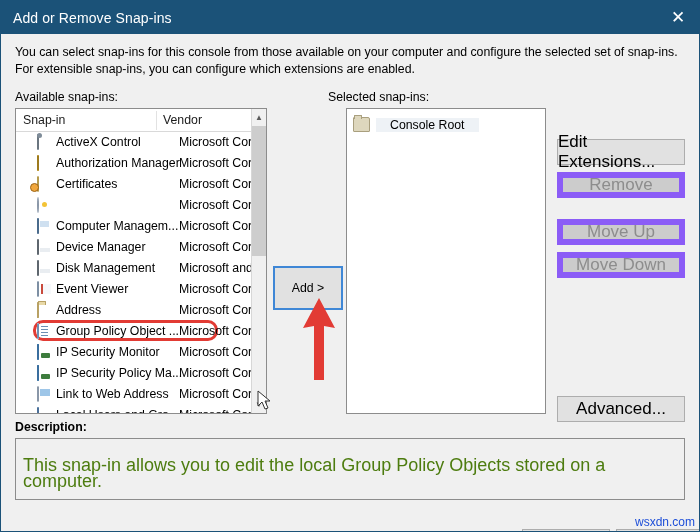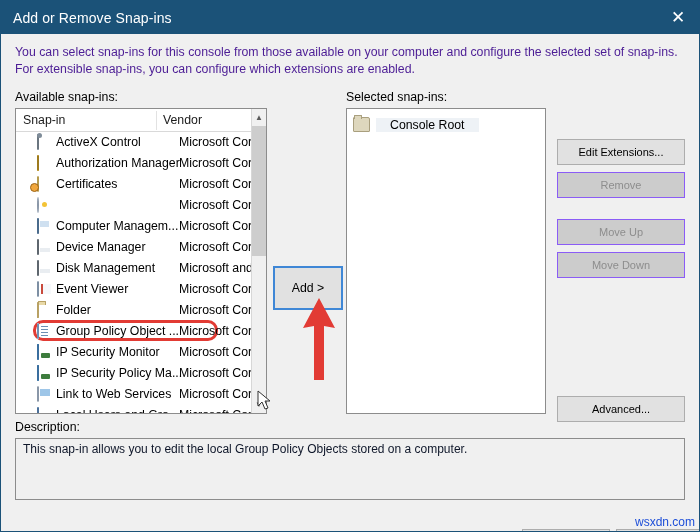--- a/index.html
+++ b/index.html
@@ -64,31 +64,31 @@
     height: 497px;
     background: #f0f0f0;
   }
 
   .intro {
     position: absolute;
     left: 14px; top: 10px;
     width: 668px;
     font-size: 12.3px;
     line-height: 17px;
-    color: #4c1d95;
+    color: #000000;
   }
 
   .label-available {
     position: absolute;
     left: 14px; top: 56px;
     font-size: 12.3px;
   }
   .label-selected {
     position: absolute;
-    left: 345px; top: 56px;
+    left: 327px; top: 56px;
     font-size: 12.3px;
   }
 
   
   .avail-box {
     position: absolute;
     left: 14px; top: 74px;
     width: 252px;
     height: 306px;
     background: #ffffff;
@@ -305,60 +305,61 @@
   }
 
   
   .rbtn {
     position: absolute;
     left: 556px;
     width: 128px;
     height: 26px;
     box-sizing: border-box;
     display: flex; align-items: center; justify-content: center;
-    font-size: 11px;
+    font-size: 17px;
     cursor: default;
   }
   .rbtn.enabled {
     background: #e1e1e1;
     border: 1px solid #adadad;
     color: #000;
   }
   .rbtn.disabled {
     background: #cccccc;
-    border: 1px solid #8b5cf6;
+    border: 6px solid #8b5cf6;
     color: #8d8d8d;
   }
   .b-edit  { top: 105px; }
   .b-rem   { top: 138px; }
   .b-up    { top: 185px; }
   .b-down  { top: 218px; }
   .b-adv   { top: 362px; }
 
   
   .label-desc {
     position: absolute;
     left: 14px; top: 386px;
     font-size: 12.3px;
+    font-weight: bold;
   }
   .desc-box {
     position: absolute;
     left: 14px; top: 404px;
     width: 670px; height: 62px;
     background: #f0f0f0;
     border: 1px solid #8c8c8c;
     box-sizing: border-box;
   }
   .desc-text {
     position: absolute;
-    left: 7px; top: 2px;
+    left: 7px; top: 18px;
     width: 650px;
-    font-size: 12px;
+    font-size: 18px;
     line-height: 16px;
-    color: #0f172a;
+    color: #4d7c0f;
   }
 
   
   .footer-btn {
     position: absolute;
     top: 495px;
     width: 88px; height: 26px;
     background: #e1e1e1;
     border: 1px solid #adadad;
     box-sizing: border-box;
@@ -443,42 +444,42 @@
           <span class="nm">Disk Management</span>
           <span class="vd">Microsoft and ...</span>
         </div>
         <div class="row">
           <span class="ic"><span class="ic-box ic-event"></span></span>
           <span class="nm">Event Viewer</span>
           <span class="vd">Microsoft Corp...</span>
         </div>
         <div class="row">
           <span class="ic"><span class="ic-box ic-folder"></span></span>
-          <span class="nm">Folder</span>
+          <span class="nm">Address</span>
           <span class="vd">Microsoft Corp...</span>
         </div>
         <div class="row highlight">
           <span class="hl-ring"></span>
           <span class="ic"><span class="ic-box ic-gpo"></span></span>
           <span class="nm">Group Policy Object ...</span>
           <span class="vd">Microsoft Corp...</span>
         </div>
         <div class="row">
           <span class="ic"><span class="ic-box ic-ipsec"></span></span>
           <span class="nm">IP Security Monitor</span>
           <span class="vd">Microsoft Corp...</span>
         </div>
         <div class="row">
           <span class="ic"><span class="ic-box ic-ipsec"></span></span>
           <span class="nm">IP Security Policy Ma...</span>
           <span class="vd">Microsoft Corp...</span>
         </div>
         <div class="row">
           <span class="ic"><span class="ic-box ic-web"></span></span>
-          <span class="nm">Link to Web Services</span>
+          <span class="nm">Link to Web Address</span>
           <span class="vd">Microsoft Corp...</span>
         </div>
         <div class="row">
           <span class="ic"><span class="ic-box ic-users"></span></span>
           <span class="nm">Local Users and Gro...</span>
           <span class="vd">Microsoft Corp...</span>
         </div>
 
       </div>
 

